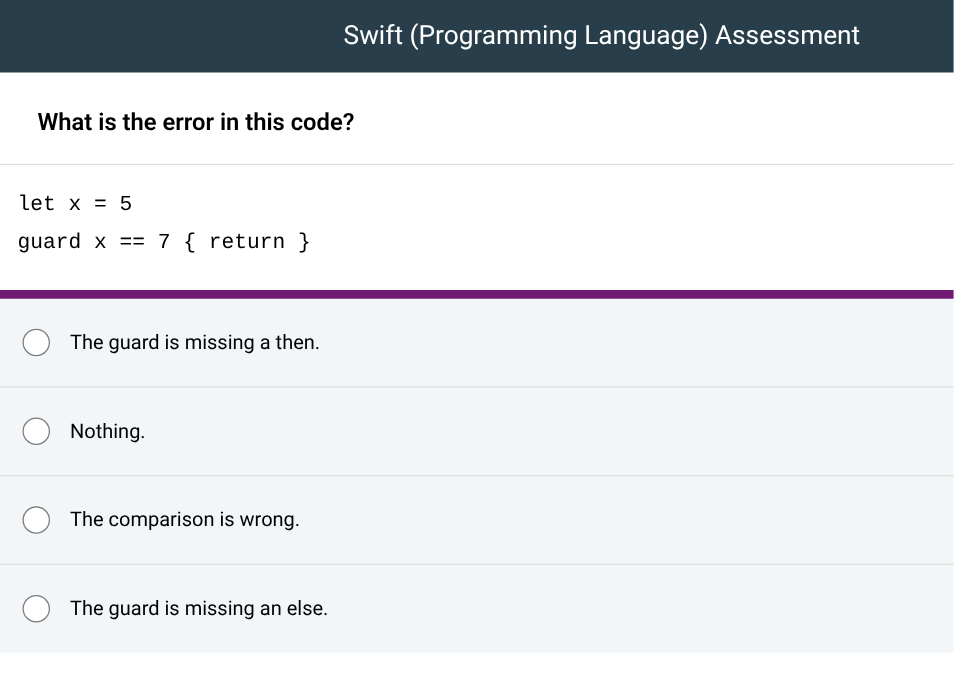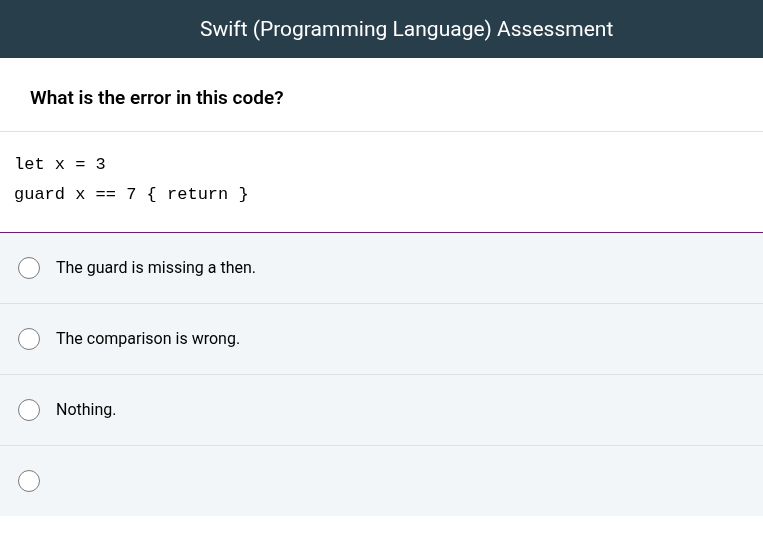--- a/index.html
+++ b/index.html
@@ -13,21 +13,21 @@
       width: 763px;
       height: 560px;
       overflow: hidden;
     }
     .header {
       background: #283e4a;
       color: #ffffff;
       height: 58px;
       display: flex;
       align-items: center;
-      justify-content: flex-start;
+      justify-content: center;
       font-size: 21px;
       font-weight: 400;
       padding-left: 200px;
     }
     .question-section {
       padding: 28px 14px 22px 30px;
     }
     .question-text {
       font-size: 19px;
       font-weight: 600;
@@ -42,21 +42,21 @@
     }
     .code-line {
       font-family: "Courier New", Courier, monospace;
       font-size: 17px;
       color: #000000;
       line-height: 1.75;
       white-space: pre;
     }
     .answers-section {
       background: #f3f6f8;
-      border-top: 1px solid #701a75;
+      border-top: 7px solid #701a75;
     }
     .answer-option {
       display: flex;
       align-items: center;
       padding: 24px 18px;
       border-bottom: 1px solid #e0e0e0;
       cursor: pointer;
     }
     .answer-option:last-child {
       border-bottom: none;
@@ -83,33 +83,34 @@
   <span>Swift (Programming Language) Assessment</span>
 </div>
 
 <div class="question-section">
   <div class="question-text">What is the error in this code?</div>
 </div>
 
 <hr class="divider">
 
 <div class="code-section">
-  <div class="code-line">let x = 3</div>
+  <div class="code-line">let x = 5</div>
   <div class="code-line">guard x == 7 { return }</div>
 </div>
 
 <div class="answers-section">
   <div class="answer-option">
     <div class="radio-circle"></div>
     <div class="answer-text">The guard is missing a then.</div>
   </div>
   <div class="answer-option">
     <div class="radio-circle"></div>
+    <div class="answer-text">Nothing.</div>
+  </div>
+  <div class="answer-option">
+    <div class="radio-circle"></div>
     <div class="answer-text">The comparison is wrong.</div>
   </div>
   <div class="answer-option">
     <div class="radio-circle"></div>
-    <div class="answer-text">Nothing.</div>
-  </div>
-  <div class="answer-option">
-    <div class="radio-circle"></div>
+    <div class="answer-text">The guard is missing an else.</div>
   </div>
 </div>
 
 </body></html>

